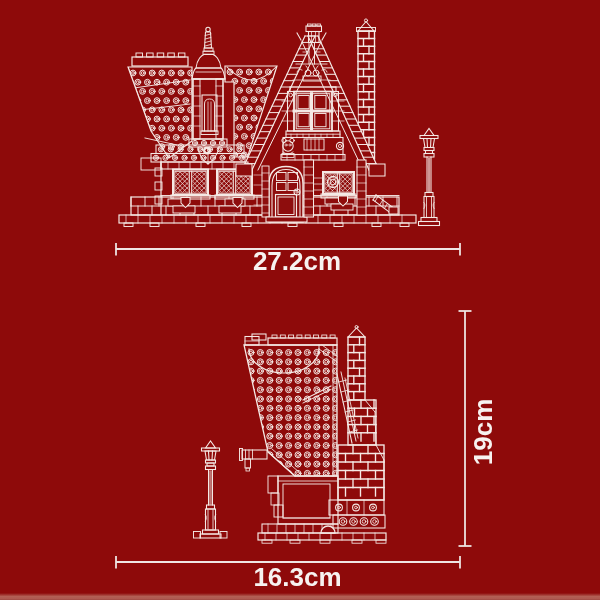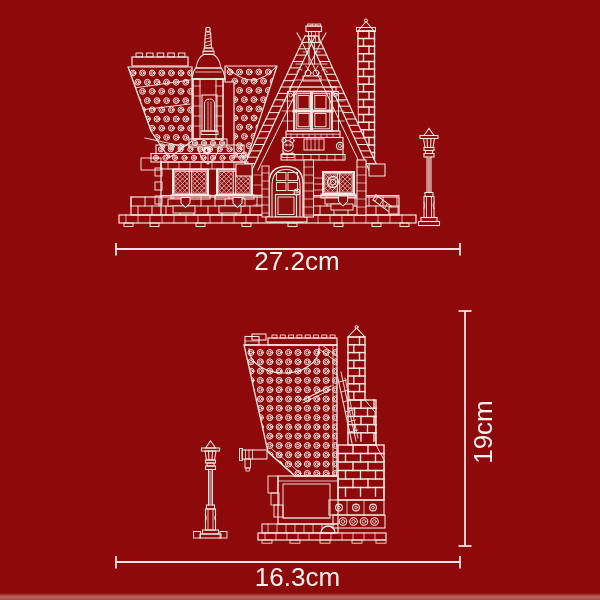--- a/index.html
+++ b/index.html
@@ -1,16 +1,16 @@
 <!DOCTYPE html>
 <html><head>
 <meta charset="utf-8">
 <style>
 html,body{margin:0;padding:0;background:#8e0a0a;}
-#page{width:600px;height:600px;position:relative;overflow:hidden;}
+#page{width:600px;height:600px;position:relative;overflow:hidden;font-weight:bold;}
 svg{display:block}
 text{font-family:"Liberation Sans", sans-serif;}
 </style>
 </head>
 <body>
 <div id="page">
 <svg width="600" height="600" viewBox="0 0 600 600">
 <defs>
 <filter id="soften" x="-5%" y="-5%" width="110%" height="110%">
 <feGaussianBlur stdDeviation="0.38"></feGaussianBlur>

